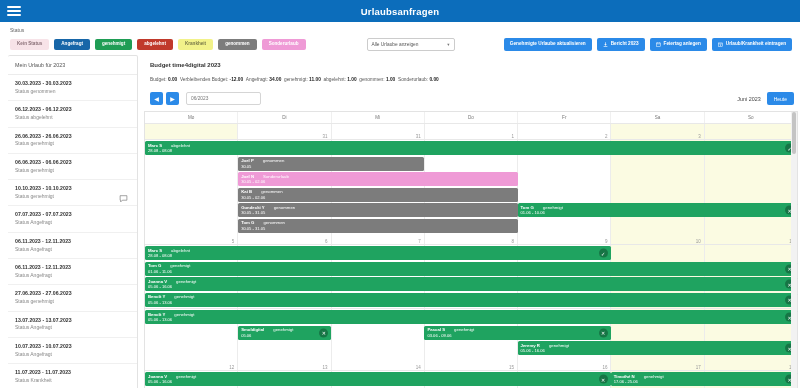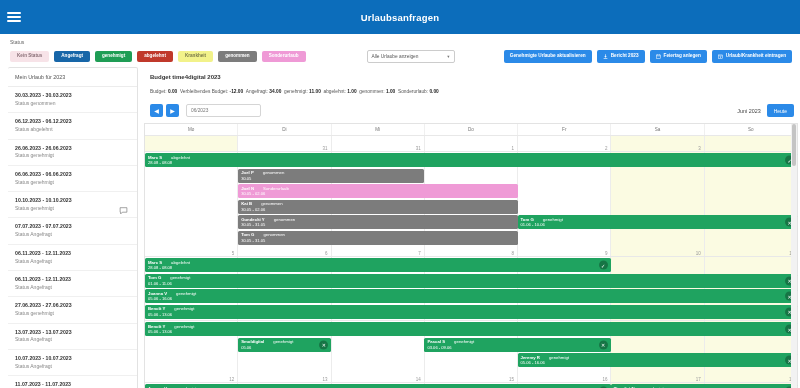--- a/index.html
+++ b/index.html
@@ -6,21 +6,21 @@
   html, body {
     margin: 0; padding: 0;
     width: 800px; height: 388px;
     overflow: hidden;
     background: #ffffff;
     font-family: "Liberation Sans", sans-serif;
   }
 
   
   .topbar {
-    height: 34px; background: #0c6dbb; position: relative;
+    height: 22px; background: #0c6dbb; position: relative;
     display: flex; align-items: center;
   }
   .hamburger { margin-left: 7px; width: 14px; display: flex; flex-direction: column; gap: 2px; cursor: pointer; }
   .hamburger i { display: block; height: 2px; background: #fff; border-radius: 1px; }
   .topbar-title {
     position: absolute; left: 0; right: 0; text-align: center;
     color: #fff; font-size: 9.5px; font-weight: bold; letter-spacing: .2px;
   }
 
   

